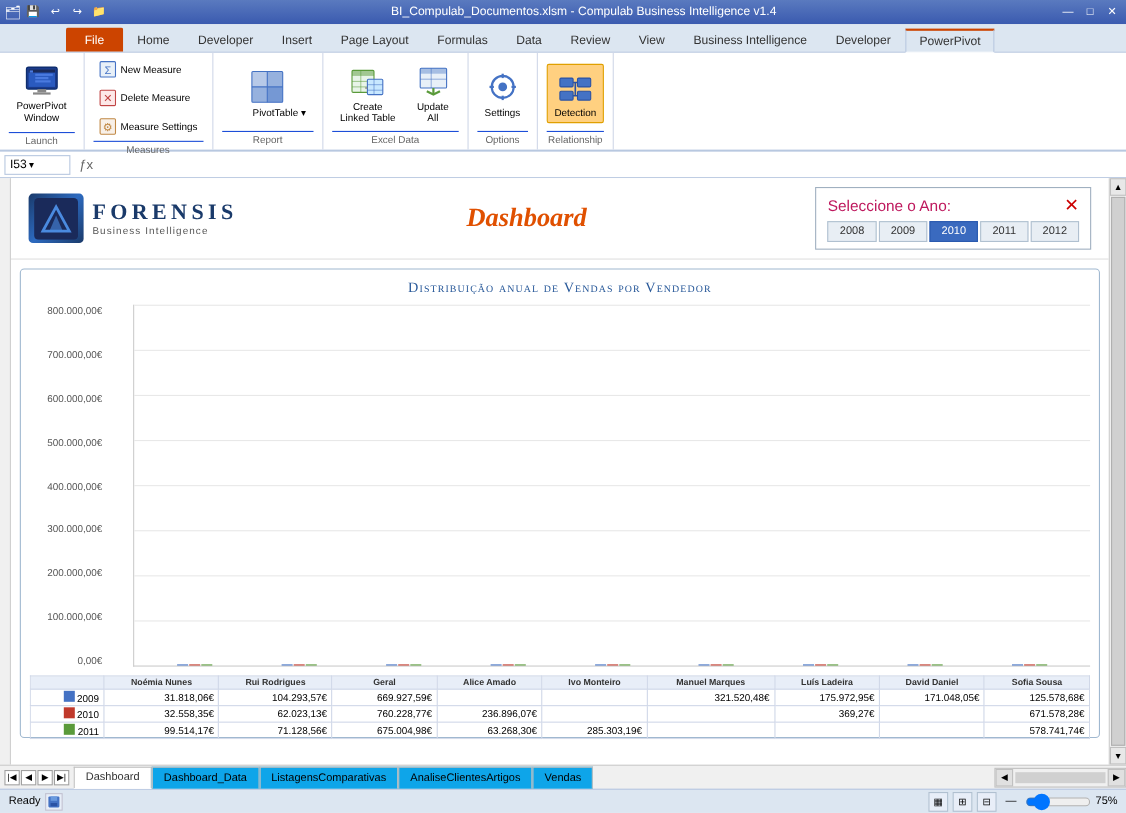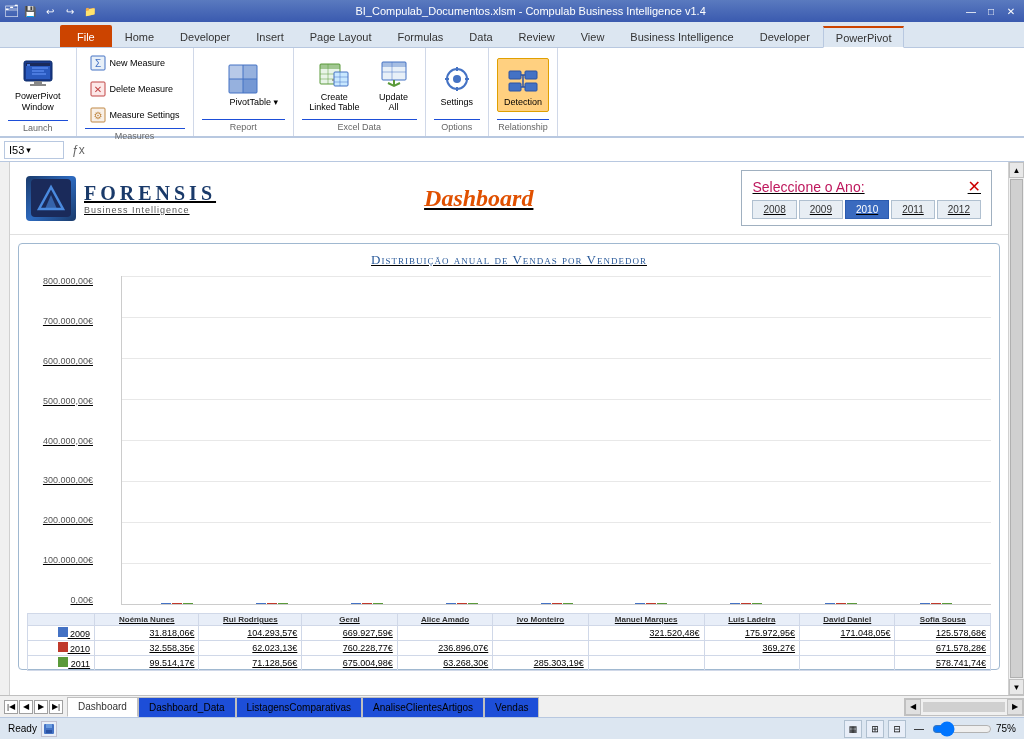--- a/index.html
+++ b/index.html
@@ -267,21 +267,21 @@
     
     .sheet-tabs {
       height: 22px;
       background: #f0f0f0;
       border-top: 1px solid #c0c0c0;
       display: flex;
       align-items: center;
     }
     .sheet-nav { display: flex; gap: 1px; padding: 0 4px; }
     .sheet-nav-btn { width: 14px; height: 14px; border: 1px solid #a0a0a0; background: white; display: flex; align-items: center; justify-content: center; font-size: 8px; cursor: pointer; }
-    .sheet-tab { padding: 2px 10px; border: 1px solid #c0c0c0; background: #1d4ed8; font-size: 10px; cursor: pointer; border-bottom: none; height: 20px; display: flex; align-items: center; }
+    .sheet-tab { padding: 2px 10px; border: 1px solid #c0c0c0; background: #0ea5e9; font-size: 10px; cursor: pointer; border-bottom: none; height: 20px; display: flex; align-items: center; }
     .sheet-tab.active { background: white; border-bottom: 1px solid white; color: #333; }
     .sheet-scroll { flex: 1; }
 
     
     .status-bar {
       height: 22px;
       background: #dce6f1;
       border-top: 1px solid #b8c8e0;
       display: flex;
       align-items: center;
@@ -499,21 +499,21 @@
     <span style="margin-left:2px;font-size:9px;">▾</span>
   </div>
   <span class="formula-btn">ƒx</span>
   <input class="formula-input" type="text" value="" style="">
 </div>
 
 <div style="display:flex;height:calc(739px - 22px - 26px - 90px - 24px - 22px - 22px);">
 
   <div style="width:10px;background:#f0f0f0;border-right:1px solid #d0d0d0;"></div>
 
-  <div style="flex:1;overflow:hidden;background:white;text-decoration:underline;">
+  <div style="flex:1;overflow:hidden;background:white;">
 
     <div class="dashboard-header">
 
       <div class="logo-area">
         <div class="logo-box">
           <svg width="40" height="38" viewBox="0 0 40 38">
             <rect x="0" y="0" width="40" height="38" rx="4" fill="#1a2a5a"></rect>
             <polygon points="8,30 20,8 32,30" fill="none" stroke="#4a8adf" stroke-width="2.5"></polygon>
             <polygon points="14,30 20,16 26,30" fill="#4a8adf" opacity="0.6"></polygon>
           </svg>

